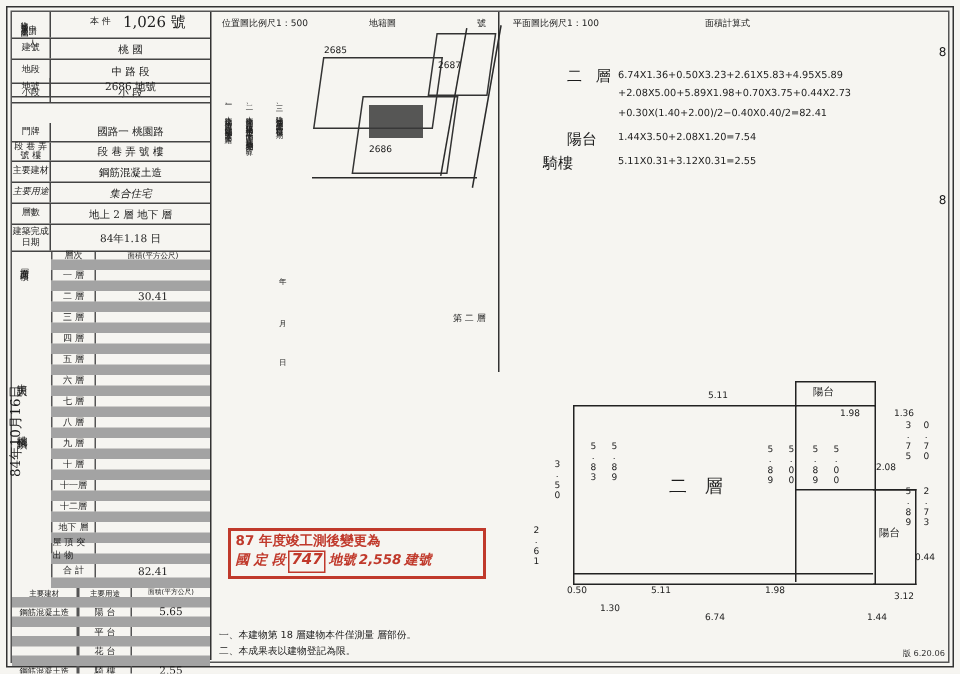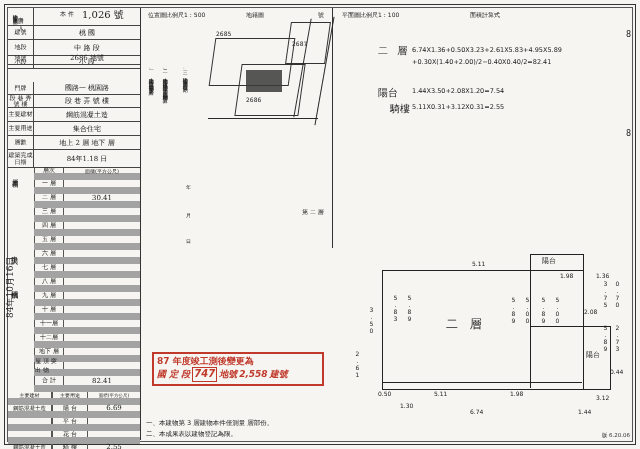--- a/index.html
+++ b/index.html
@@ -188,21 +188,21 @@
     <div class="lt-row" style="top:74px;height:13px;">
       <div class="lt-lab">門牌</div>
       <div class="lt-val ctr hand md">國路一 桃園路</div>
     </div>
 
     <div class="lt-row" style="top:100px;height:14px;">
       <div class="lt-lab">主要建材</div>
       <div class="lt-val ctr hand md">鋼筋混凝土造</div>
     </div>
 
-    <div class="lt-row" style="top:114px;height:14px;">
+    <div class="lt-row" style="top:114px;height:14px;font-style:italic;">
       <div class="lt-lab">主要用途</div>
       <div class="lt-val ctr hand md">集合住宅</div>
     </div>
 
     <div class="lt-row" style="top:128px;height:14px;">
       <div class="lt-lab">層數</div>
       <div class="lt-val ctr hand sm">地上 2 層 地下 層</div>
     </div>
 
     <div class="lt-row" style="top:142px;height:18px;">
@@ -282,21 +282,21 @@
 
     <div id="attached-rows">
         <div class="fl-row" style="top: 384px; left: 0px; width: 132px; height: 13px;">
           <div class="fl-lab" style="left:0;width:44px;border-left:none;font-size:5px;">主要建材</div>
           <div class="fl-lab" style="left:44px;width:36px;font-size:5px;">主要用途</div>
           <div class="fl-val" style="left:80px;right:0;font-size:4.5px;">面積(平方公尺)</div>
         </div>
         <div class="fl-row" style="top: 397px; left: 0px; width: 132px; height: 13px;">
           <div class="fl-lab hand" style="left:0;width:44px;border-left:none;font-size:5.5px;">鋼筋混凝土造</div>
           <div class="fl-lab" style="left:44px;width:36px;font-size:6px;">陽 台</div>
-          <div class="fl-val hand" style="left:80px;right:0;font-size:7px;">6.69</div>
+          <div class="fl-val hand" style="left:80px;right:0;font-size:7px;">5.65</div>
         </div>
         <div class="fl-row" style="top: 410px; left: 0px; width: 132px; height: 13px;">
           <div class="fl-lab hand" style="left:0;width:44px;border-left:none;font-size:5.5px;"></div>
           <div class="fl-lab" style="left:44px;width:36px;font-size:6px;">平 台</div>
           <div class="fl-val hand" style="left:80px;right:0;font-size:7px;"></div>
         </div>
         <div class="fl-row" style="top: 423px; left: 0px; width: 132px; height: 13px;">
           <div class="fl-lab hand" style="left:0;width:44px;border-left:none;font-size:5.5px;"></div>
           <div class="fl-lab" style="left:44px;width:36px;font-size:6px;">花 台</div>
           <div class="fl-val hand" style="left:80px;right:0;font-size:7px;"></div>
@@ -340,27 +340,28 @@
     <div class="abs sm" style="left:160px;top:200px;">第 二 層</div>
   </div>
 
   <div id="calc-area">
     <div class="abs sm" style="left:8px;top:3px;">平面圖比例尺1：100</div>
     <div class="abs sm" style="left:136px;top:3px;">面積計算式</div>
 
     <div class="abs lg" style="left:44px;top:36px;letter-spacing:3px;">二  層</div>
     <div class="abs" style="left:78px;top:36px;font-size:6.5px;line-height:1.9;">
       <div>6.74X1.36+0.50X3.23+2.61X5.83+4.95X5.89</div>
+      <div>+2.08X5.00+5.89X1.98+0.70X3.75+0.44X2.73</div>
       <div>+0.30X(1.40+2.00)/2−0.40X0.40/2=82.41</div>
     </div>
 
     <div class="abs lg" style="left:44px;top:78px;">陽台</div>
     <div class="abs" style="left:78px;top:79px;font-size:6.5px;">1.44X3.50+2.08X1.20=7.54</div>
 
-    <div class="abs lg" style="left:56px;top:94px;">騎樓</div>
+    <div class="abs lg" style="left:28px;top:94px;">騎樓</div>
     <div class="abs" style="left:78px;top:95px;font-size:6.5px;">5.11X0.31+3.12X0.31=2.55</div>
   </div>
 
   <div id="plan-area">
 
     <div id="plan-rect"></div>
     <div id="plan-bal"></div>
     <div id="plan-bal-top"></div>
 
     <div class="ln v" style="left:196px;top:20px;height:118px;background:#222;"></div>
@@ -406,21 +407,21 @@
     <div style="display:flex;align-items:center;gap:2px;font-style:italic;">
       <span>國 定 段</span>
       <span class="stamp-num">747</span>
       <span>地號</span>
       <span>2,558</span>
       <span>建號</span>
     </div>
   </div>
 
   <div id="footnotes">
-    <div>一、本建物第 3 層建物本件僅測量 層部份。</div>
+    <div>一、本建物第 18 層建物本件僅測量 層部份。</div>
     <div>二、本成果表以建物登記為限。</div>
   </div>
 
   <div id="corner-code">版 6.20.06</div>
 
   <div id="right-side-marks">
     <div>8</div>
     <div style="margin-top:90px;">8</div>
   </div>
 

